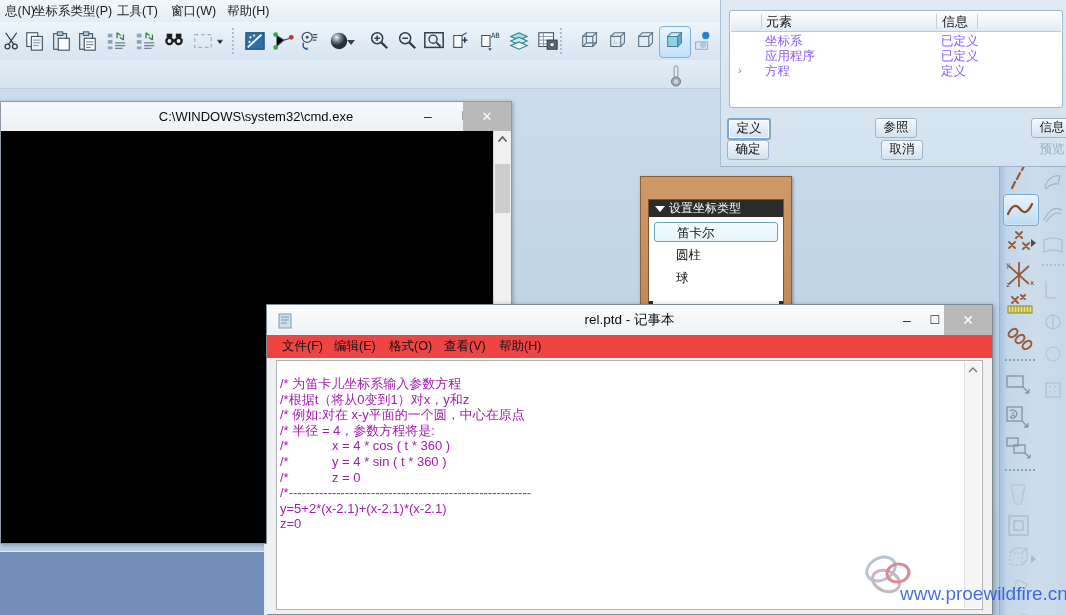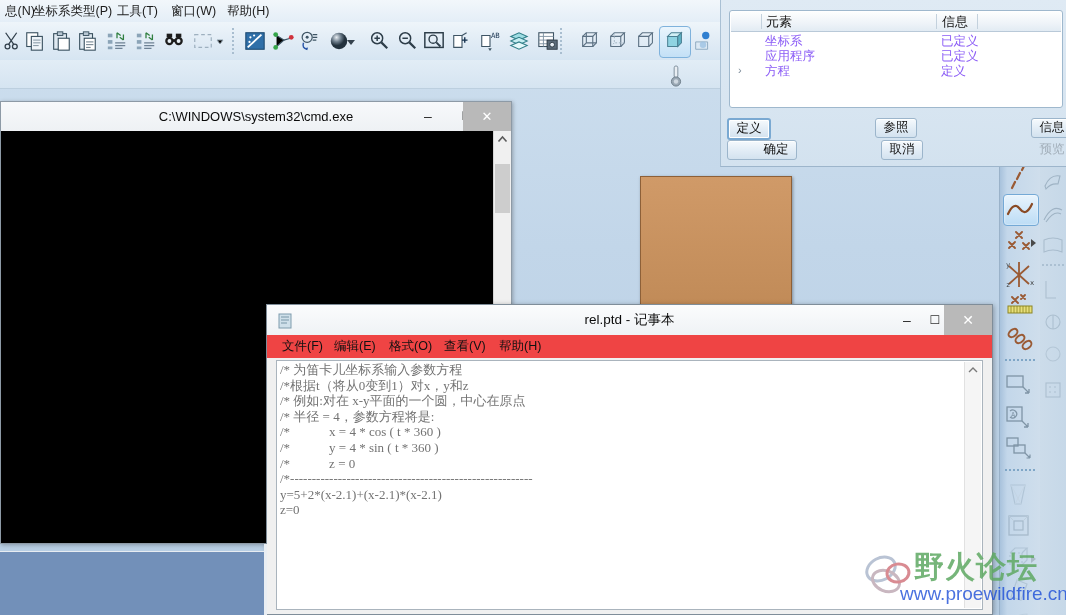--- a/index.html
+++ b/index.html
@@ -123,22 +123,22 @@
   #np-titletext{position:absolute;left:0;top:0;width:725px;height:30px;
     line-height:30px;text-align:center;font-size:13.5px;color:#0a0a0a;}
   #np-icon{position:absolute;left:11px;top:7px;width:15px;height:17px;}
   #np-menu{position:absolute;left:0;top:30px;width:725px;height:23px;
     background:#ef4444;}
   .np-mi{position:absolute;top:3px;height:17px;line-height:17px;
     font-size:12.5px;color:#111;padding:0 4px;white-space:nowrap;}
   #np-edit{position:absolute;left:9px;top:55px;width:707px;height:250px;
     background:#fff;border:1px solid #aab4bd;box-sizing:border-box;
     overflow:hidden;}
-  #np-text{position:absolute;left:3px;top:1px;font-family:Liberation Serif, serif;
-    font-size:13px;line-height:15.6px;color:#737373;white-space:pre;}
+  #np-text{position:absolute;left:3px;top:15px;font-family:Liberation Sans, sans-serif;
+    font-size:13px;line-height:15.6px;color:#a21caf;white-space:pre;}
   #np-sb{position:absolute;right:1px;top:1px;width:16px;height:246px;
     background:#f5f5f5;border-left:1px solid #e1e1e1;}
 
   
   #wm{position:absolute;left:862px;top:545px;width:204px;height:66px;
     pointer-events:none;}
   #wm-text{position:absolute;left:52px;top:2px;font-size:30px;font-weight:bold;
     color:#5fa963;letter-spacing:1px;opacity:.85;
     font-family:"DejaVu Sans",sans-serif;}
   #wm-url{position:absolute;left:38px;top:38px;font-size:19px;color:#1d4ed8;
@@ -613,28 +613,39 @@
         <div class="cell" style="left:211px;top:38px;">已定义</div>
       </div>
       <div>
         <div class="rowmark" style="top:53px;">›</div>
         <div class="cell" style="left:35px;top:53px;">方程</div>
         <div class="cell" style="left:211px;top:53px;">定义</div>
       </div>
     </div>
 
     <div class="dbtn focus" style="left:6px;top:118px;width:40px;">定义</div>
-    <div class="dbtn" style="left:6px;top:140px;width:40px;padding-left:28px;">确定</div>
+    <div class="dbtn" style="left:6px;top:140px;width:40px;">确定</div>
     <div class="dbtn" style="left:154px;top:118px;width:40px;">参照</div>
     <div class="dbtn" style="left:160px;top:140px;width:40px;">取消</div>
     <div class="dbtn" style="left:310px;top:118px;width:40px;">信息</div>
     <div class="dbtn disabled" style="left:310px;top:140px;width:40px;border:1px solid transparent;background:none;box-shadow:none;">预览</div>
   </div>
 
   <div id="mm">
+    <div id="mm-body">
+      <div id="mm-head">
+        <span id="mm-caret"></span>
+        <span>设置坐标类型</span>
+      </div>
+      <div class="mm-item sel" style="top:22px;">笛卡尔</div>
+      <div class="mm-item" style="top:45px;">圆柱</div>
+      <div class="mm-item" style="top:68px;">球</div>
+      <span class="mm-handle" style="left:0px;top:101px;"></span>
+      <span class="mm-handle" style="left:130px;top:101px;"></span>
+    </div>
   </div>
 
 </div>
 
 <div id="cmd">
   <div id="cmd-title">
     <div id="cmd-titletext">C:\WINDOWS\system32\cmd.exe</div>
     <div class="wbtn" style="left:406px;width:42px;">–</div>
     <div class="wbtn" style="left:448px;width:36px;font-size:12px;">☐</div>
     <div class="wbtn" style="left:462px;width:48px;background:#b9b9b9;color:#fff;font-size:13px;">✕</div>
@@ -697,15 +708,14 @@
 <div id="bl-edge"></div>
 
 <div id="wm">
   <div id="wm-logo">
     <svg width="52" height="50" viewBox="0 0 52 50">
       <ellipse cx="17" cy="18" rx="15" ry="11" fill="none" stroke="#b9c3d4" stroke-width="3" transform="rotate(-28 17 18)"></ellipse>
       <ellipse cx="22" cy="30" rx="14" ry="10" fill="none" stroke="#c9b7c0" stroke-width="3" transform="rotate(22 22 30)"></ellipse>
       <ellipse cx="34" cy="22" rx="11" ry="9" fill="none" stroke="#d98b92" stroke-width="3" transform="rotate(-10 34 22)"></ellipse>
     </svg>
   </div>
-  <div id="wm-text">野火论坛</div>
   <div id="wm-url">www.proewildfire.cn</div>
 </div>
 
 </body></html>

